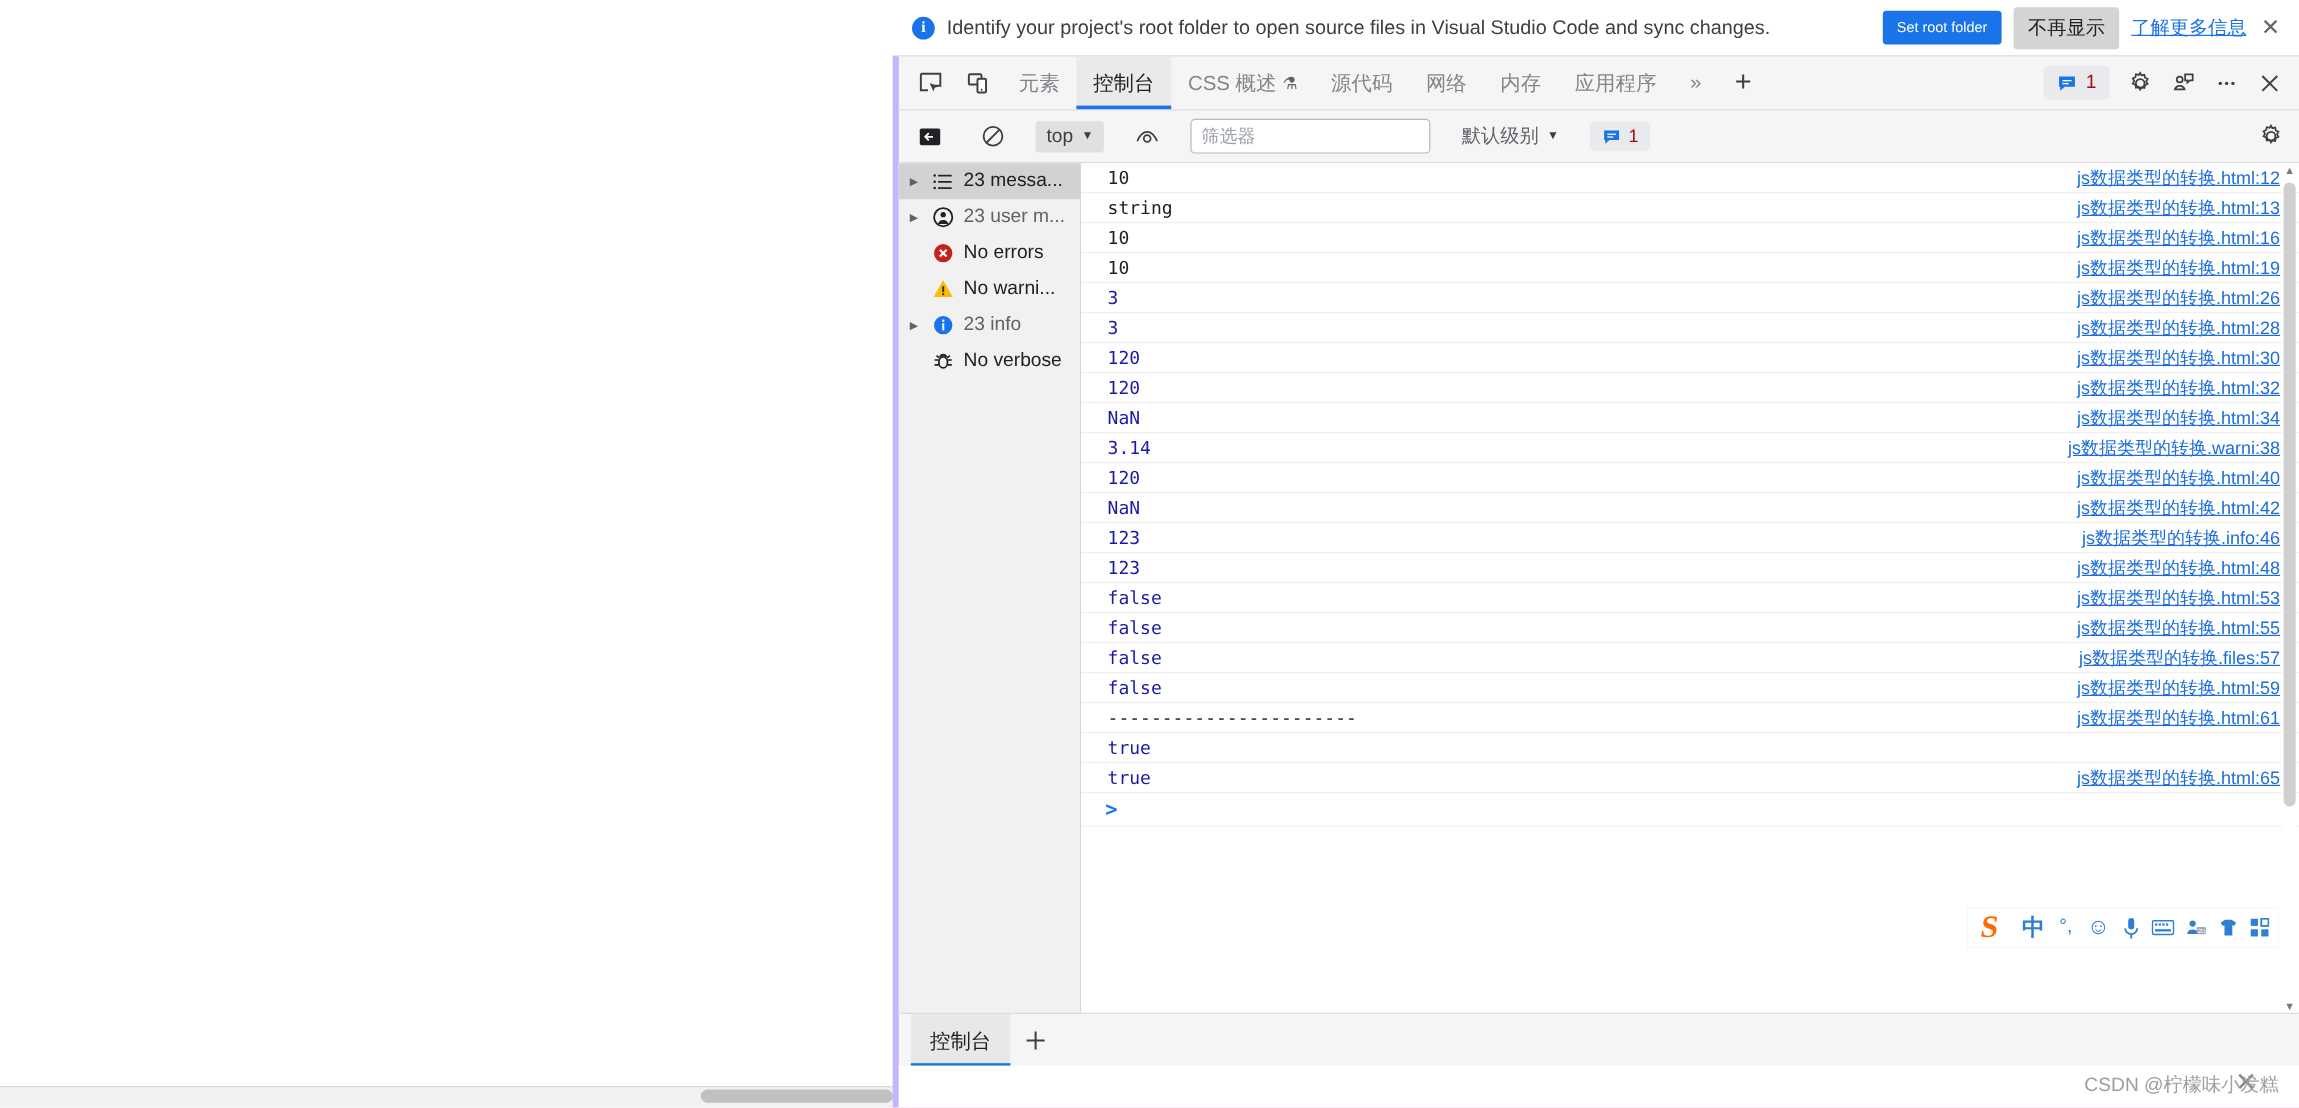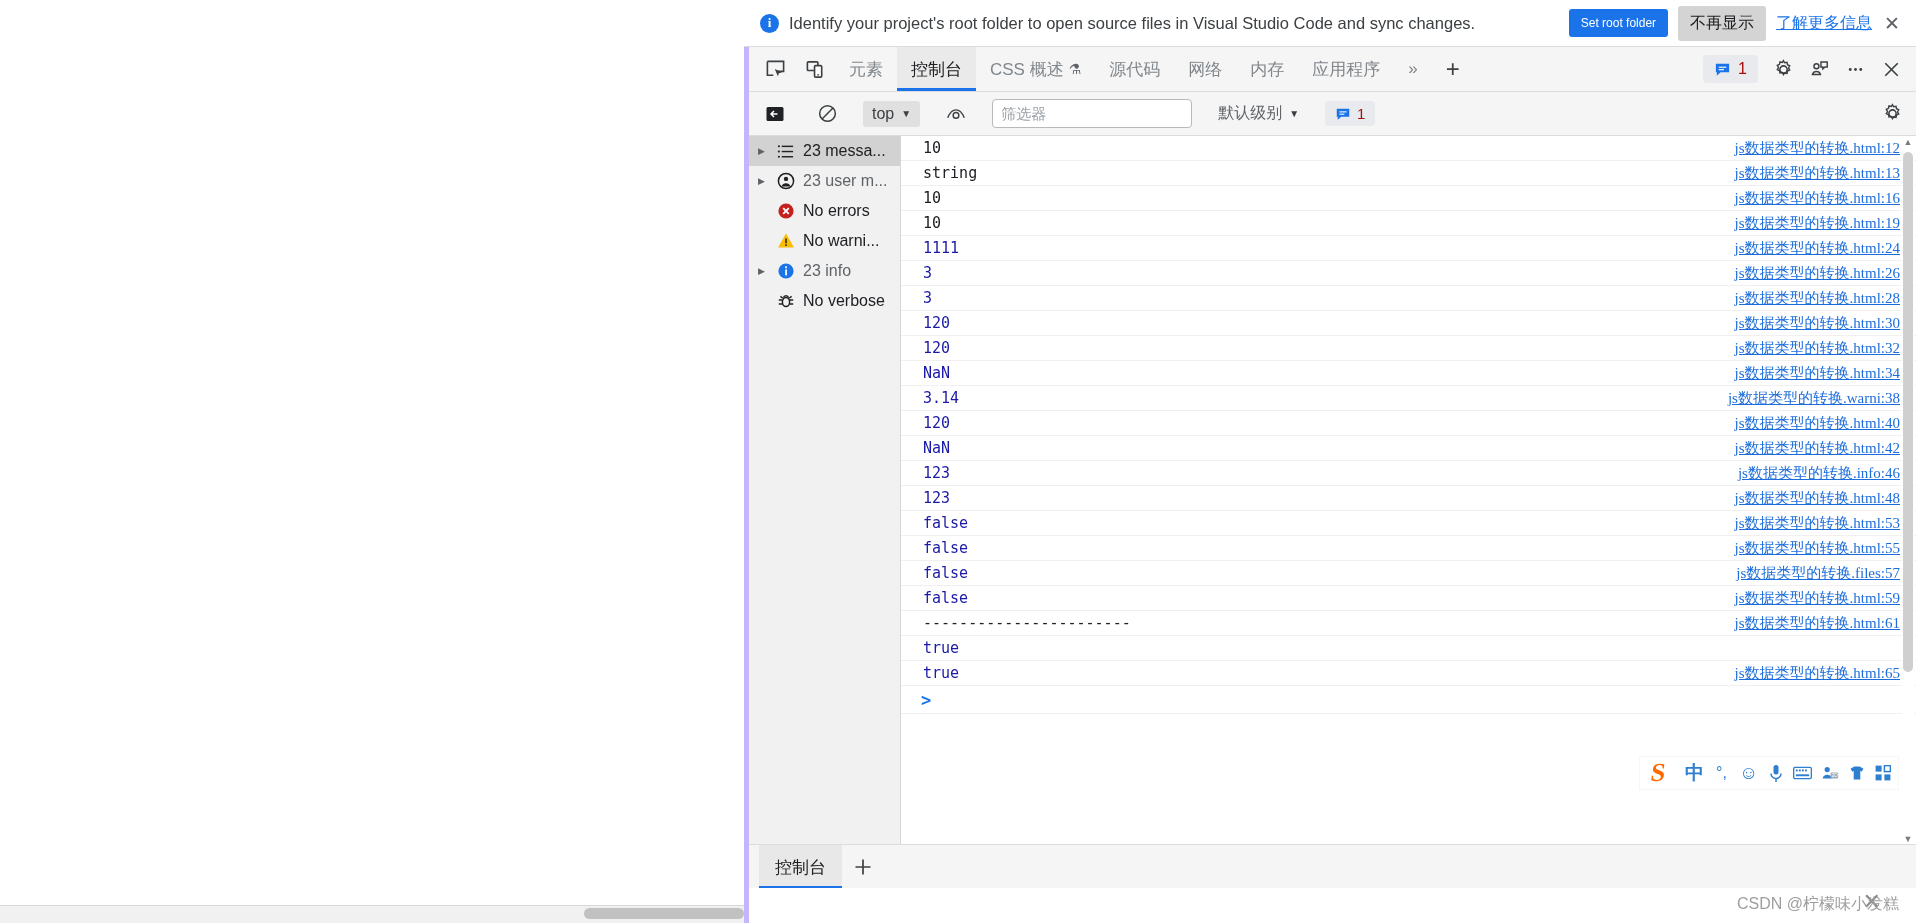--- a/index.html
+++ b/index.html
@@ -166,21 +166,21 @@
     height: 25px; border-bottom: 1px solid #f0f0f0;
     padding: 0 16px 0 22px; box-sizing: border-box;
   }
   .msg-val {
     font-family: "DejaVu Sans Mono", "Liberation Mono", monospace;
     font-size: 15px; white-space: pre;
   }
   .msg-val.num { color: #1a1aa6; }
   .msg-val.plain { color: #202124; }
   .msg-src {
-    font-family: Liberation Serif, serif;
+    font-family: Liberation Sans, sans-serif;
     font-size: 15px; color: #1c6ddb; text-decoration: underline; cursor: pointer;
     white-space: nowrap;
   }
   .prompt-row {
     display: flex; align-items: center; height: 27px; padding-left: 20px;
     border-bottom: 1px solid #f0f0f0;
   }
   .prompt-caret {
     color: #1a73e8; font-size: 17px; font-weight: bold;
     font-family: "DejaVu Sans Mono", monospace;
@@ -485,24 +485,20 @@
             </div>
             <div class="msg-row">
               <span class="msg-val plain">10</span>
               <a class="msg-src">js数据类型的转换.html:16</a>
             </div>
             <div class="msg-row">
               <span class="msg-val plain">10</span>
               <a class="msg-src">js数据类型的转换.html:19</a>
             </div>
             <div class="msg-row">
-              <span class="msg-val num">1111</span>
-              <a class="msg-src">js数据类型的转换.html:24</a>
-            </div>
-            <div class="msg-row">
               <span class="msg-val num">3</span>
               <a class="msg-src">js数据类型的转换.html:26</a>
             </div>
             <div class="msg-row">
               <span class="msg-val num">3</span>
               <a class="msg-src">js数据类型的转换.html:28</a>
             </div>
             <div class="msg-row">
               <span class="msg-val num">120</span>
               <a class="msg-src">js数据类型的转换.html:30</a>

